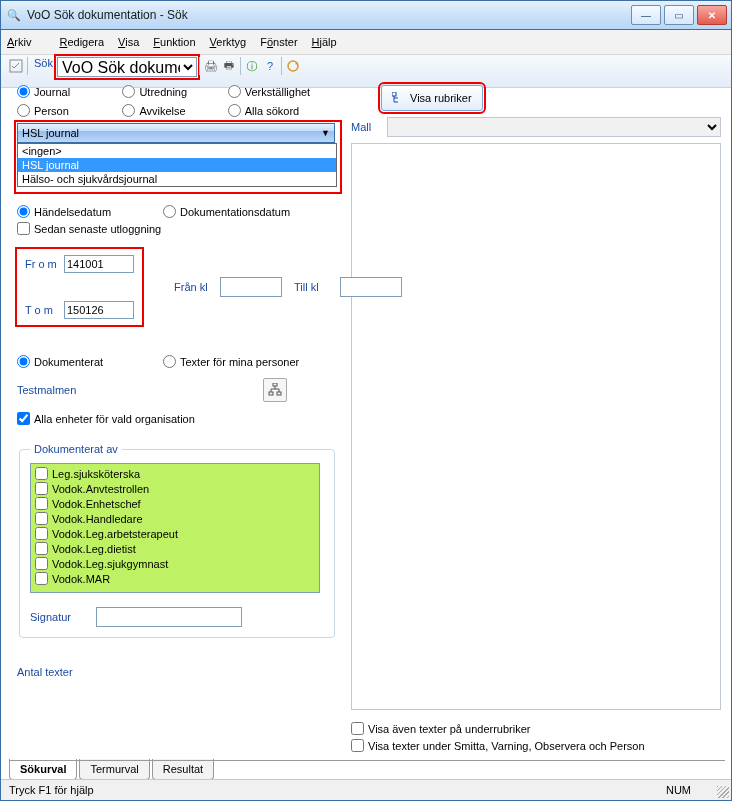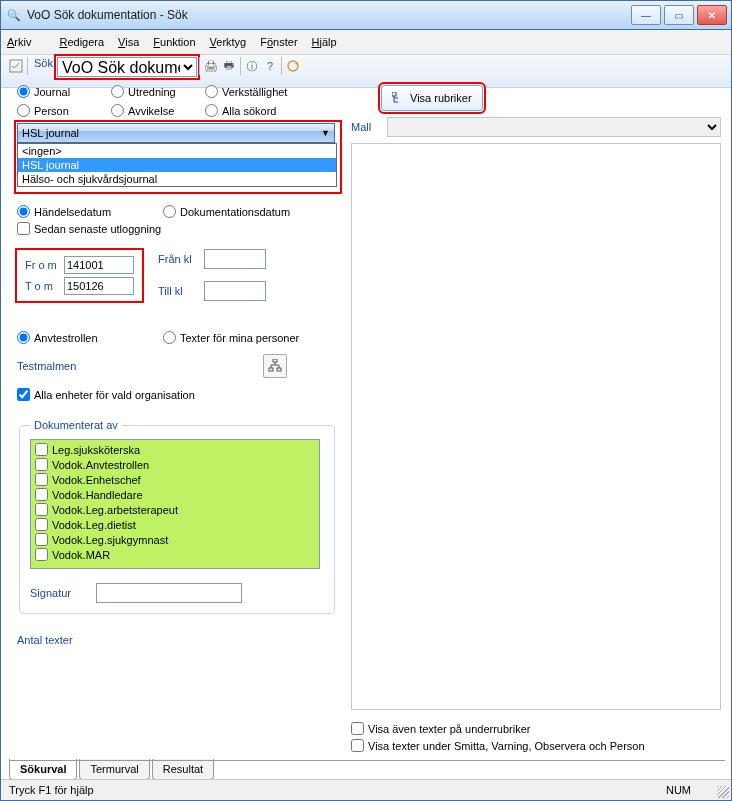--- a/index.html
+++ b/index.html
@@ -15,54 +15,54 @@
   .menubar span u{text-decoration:underline}
   .toolbar{height:28px;display:flex;align-items:flex-start;padding:2px 6px;gap:0;background:linear-gradient(#f6f9fd,#e3ecf7);border-bottom:1px solid #c5d3e4}
   .toolbar .ticon{width:18px;height:18px;display:flex;align-items:center;justify-content:center;border-radius:2px;color:#555}
   .toolbar .sep{width:1px;height:18px;background:#b0c0d4;margin:0 2px}
   .toolbar .lbl{color:#1a4aa0;margin:0 4px}
   .toolbar select{font-family:inherit;font-size:16px;width:140px;height:20px;background:#fff;border:1px solid #7f9db9}
   .redbox{outline:2px solid #e00;outline-offset:1px}
   .body{display:flex;position:absolute;top:80px;left:4px;right:4px;bottom:44px}
   .leftpane{width:342px;padding:4px 10px 4px 12px;box-sizing:border-box}
   .rightpane{flex:1;padding:4px 6px 4px 4px;box-sizing:border-box;display:flex;flex-direction:column}
-  .radioRow{display:flex;gap:4px;margin-bottom:6px}
+  .radioRow{display:flex;gap:16px;margin-bottom:6px}
   .radioCell{width:90px;display:flex;align-items:center;gap:4px}
   .radioCell input{margin:0}
   .combo-wrap{position:relative;margin-top:6px}
   .combo{width:318px;height:20px;border:1px solid #3b6ea5;background:linear-gradient(#e8f3fe,#c3dcf6 40%,#99bff0 41%,#bcd8f7);display:flex;align-items:center;padding:0 4px;box-sizing:border-box;color:#000}
   .combo .arrow{margin-left:auto;font-size:9px}
   .dropdown{position:absolute;top:20px;left:0;width:318px;background:#fff;border:1px solid #666;z-index:5}
   .dropdown .opt{padding:1px 4px}
   .dropdown .opt.sel{background:#3399ff;color:#fff}
   .combo-redbox{position:absolute;top:-3px;left:-3px;width:324px;height:70px;border:2px solid #e00;pointer-events:none}
   .section{margin-top:18px}
   .rowflex{display:flex;align-items:center;gap:6px}
   .chk{display:flex;align-items:center;gap:4px;margin-top:4px}
   .chk input{margin:0}
   .dateblock{margin-top:14px;position:relative}
   .datebox{outline:2px solid #e00;padding:6px 8px;width:125px;box-sizing:border-box}
-  .dateline{display:flex;align-items:center;gap:6px;margin-bottom:3px}
+  .dateline{display:flex;align-items:center;gap:6px;margin-bottom:28px}
   .dateline:last-child{margin-bottom:0}
   .dateline .lab{width:36px;color:#1a4aa0}
   .dateline input{width:64px;height:16px;font-family:inherit;font-size:11px;border:1px solid #7f9db9;padding:0 2px}
-  .timecol{display:flex;flex-direction:column;gap:12px;margin-left:10px}
+  .timecol{display:flex;flex-direction:row;gap:12px;margin-left:26px}
   .timecol .trow{display:flex;align-items:center;gap:6px}
   .timecol .lab{width:40px;color:#1a4aa0}
   .timecol input{width:56px;height:16px;font-family:inherit;font-size:11px;border:1px solid #7f9db9}
   .orgicon{width:22px;height:22px;border:1px solid #aaa;border-radius:2px;background:#f6f6f6;display:flex;align-items:center;justify-content:center;margin-left:auto;margin-right:50px}
   fieldset.dok{border:1px solid #c9d6e6;border-radius:4px;padding:8px 10px 10px;margin-top:18px}
   fieldset.dok legend{color:#1a4aa0;padding:0 4px}
   .listbox{width:290px;height:130px;border:1px solid #7f9db9;overflow-y:scroll;background:#bef264;padding:2px 4px;box-sizing:border-box}
   .listbox .row{display:flex;align-items:center;gap:4px;padding:1px 0}
   .listbox input{margin:0}
   .sigrow{display:flex;align-items:center;gap:10px;margin-top:14px}
   .sigrow .lab{color:#1a4aa0;width:56px}
   .sigrow input{width:140px;height:16px;border:1px solid #7f9db9;font-family:inherit;font-size:11px}
-  .antal{color:#1a4aa0;margin-top:20px}
+  .antal{color:#1a4aa0;margin-top:28px}
   .visabtn{height:24px;border:1px solid #7aa5d6;border-radius:3px;background:linear-gradient(#fdfeff,#e4eefb);display:inline-flex;align-items:center;padding:0 10px;gap:6px;color:#000}
   .visabtn .bi{color:#1a4aa0;font-size:12px}
   .mallrow{display:flex;align-items:center;gap:8px;margin-top:6px}
   .mallrow .lab{color:#1a4aa0;width:28px}
   .mallrow select{flex:1;height:20px;border:1px solid #c0c8d4;background:#f1f1f1;font-family:inherit;font-size:11px}
   .bigarea{flex:1;margin-top:6px;border:1px solid #c0c8d4;background:#fff}
   .rchks{margin-top:8px}
   .tabs{position:absolute;left:8px;bottom:20px;display:flex;align-items:flex-end;height:20px}
   .tabs::before{content:"";position:absolute;left:0;top:0;width:716px;height:1px;background:#999}
   .tab{height:18px;padding:1px 10px;border:1px solid #999;border-top:none;border-radius:0 0 4px 4px;margin-right:2px;background:#f3f3f3;display:flex;align-items:center}
@@ -207,21 +207,21 @@
             <span class="lab">Till kl</span>
             <input style="">
           </div>
         </div>
       </div>
 
       <div class="section" style="margin-top:30px">
         <div class="rowflex">
           <label class="radioCell" style="width:140px">
               <input type="radio" checked="" style="">
-              <span>Anvtestrollen</span>
+              <span>Dokumenterat</span>
             </label>
           <label class="radioCell" style="width:170px">
               <input type="radio" style="">
               <span>Texter för mina personer</span>
             </label>
         </div>
         <div class="rowflex" style="margin-top:10px">
           <span style="color:#1a4aa0">Testmalmen</span>
           <span class="orgicon">
             <svg width="14" height="14">

